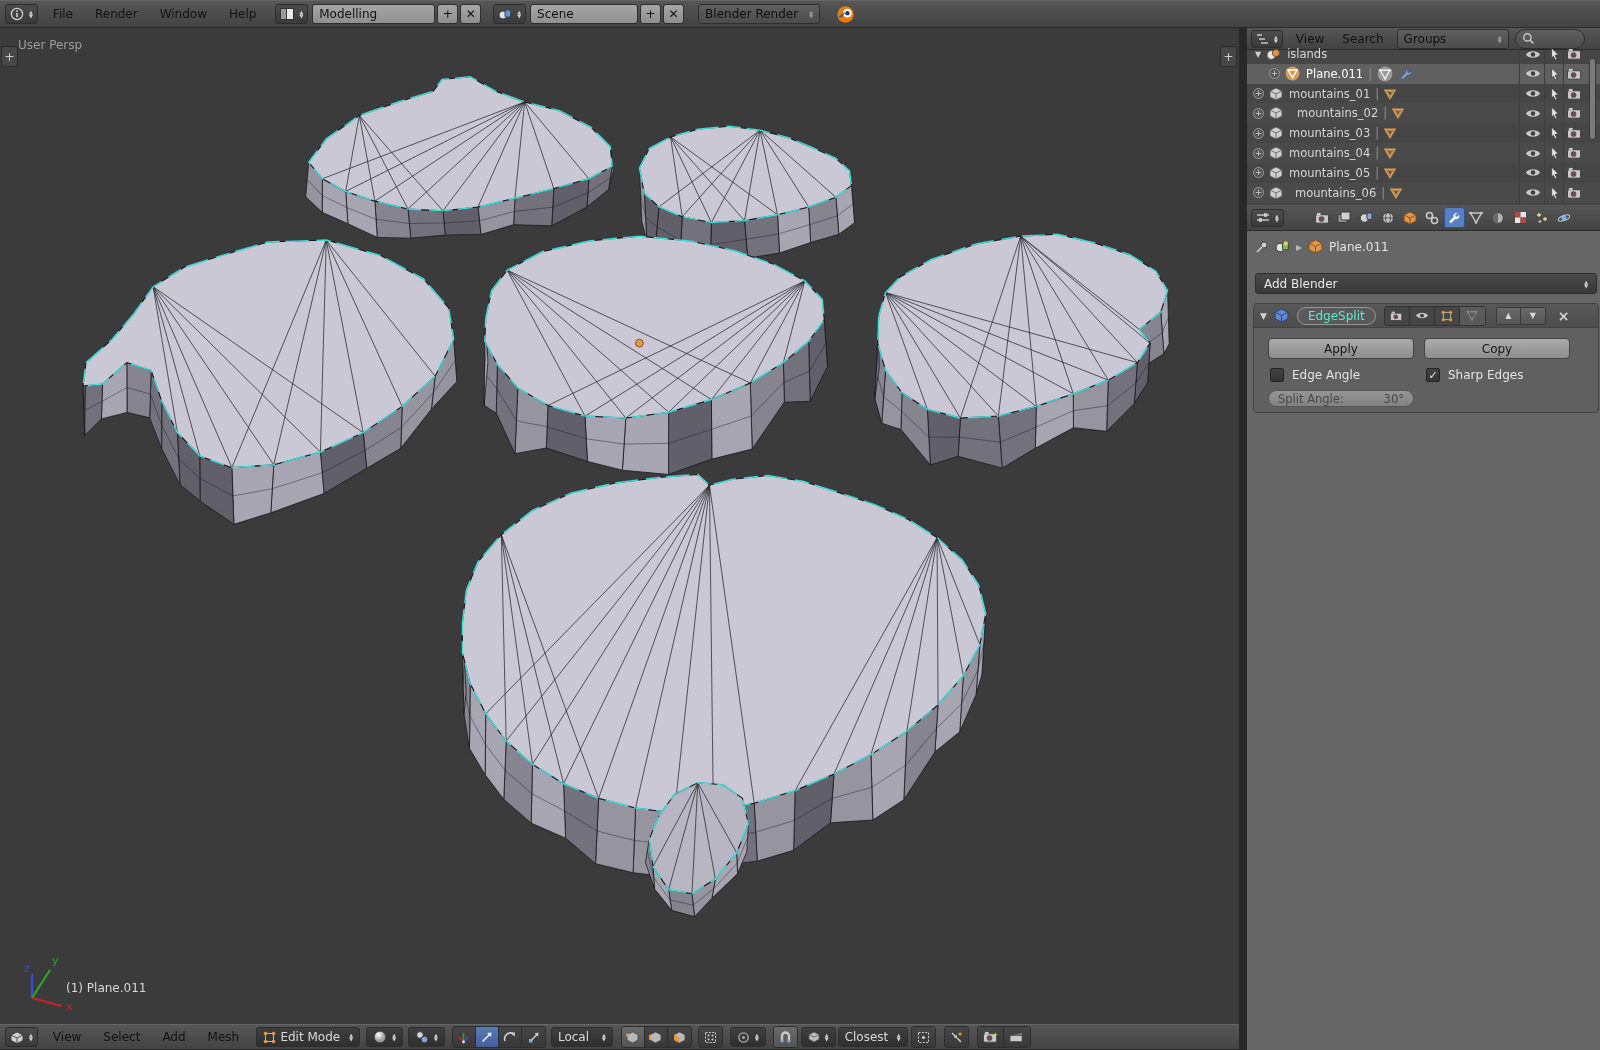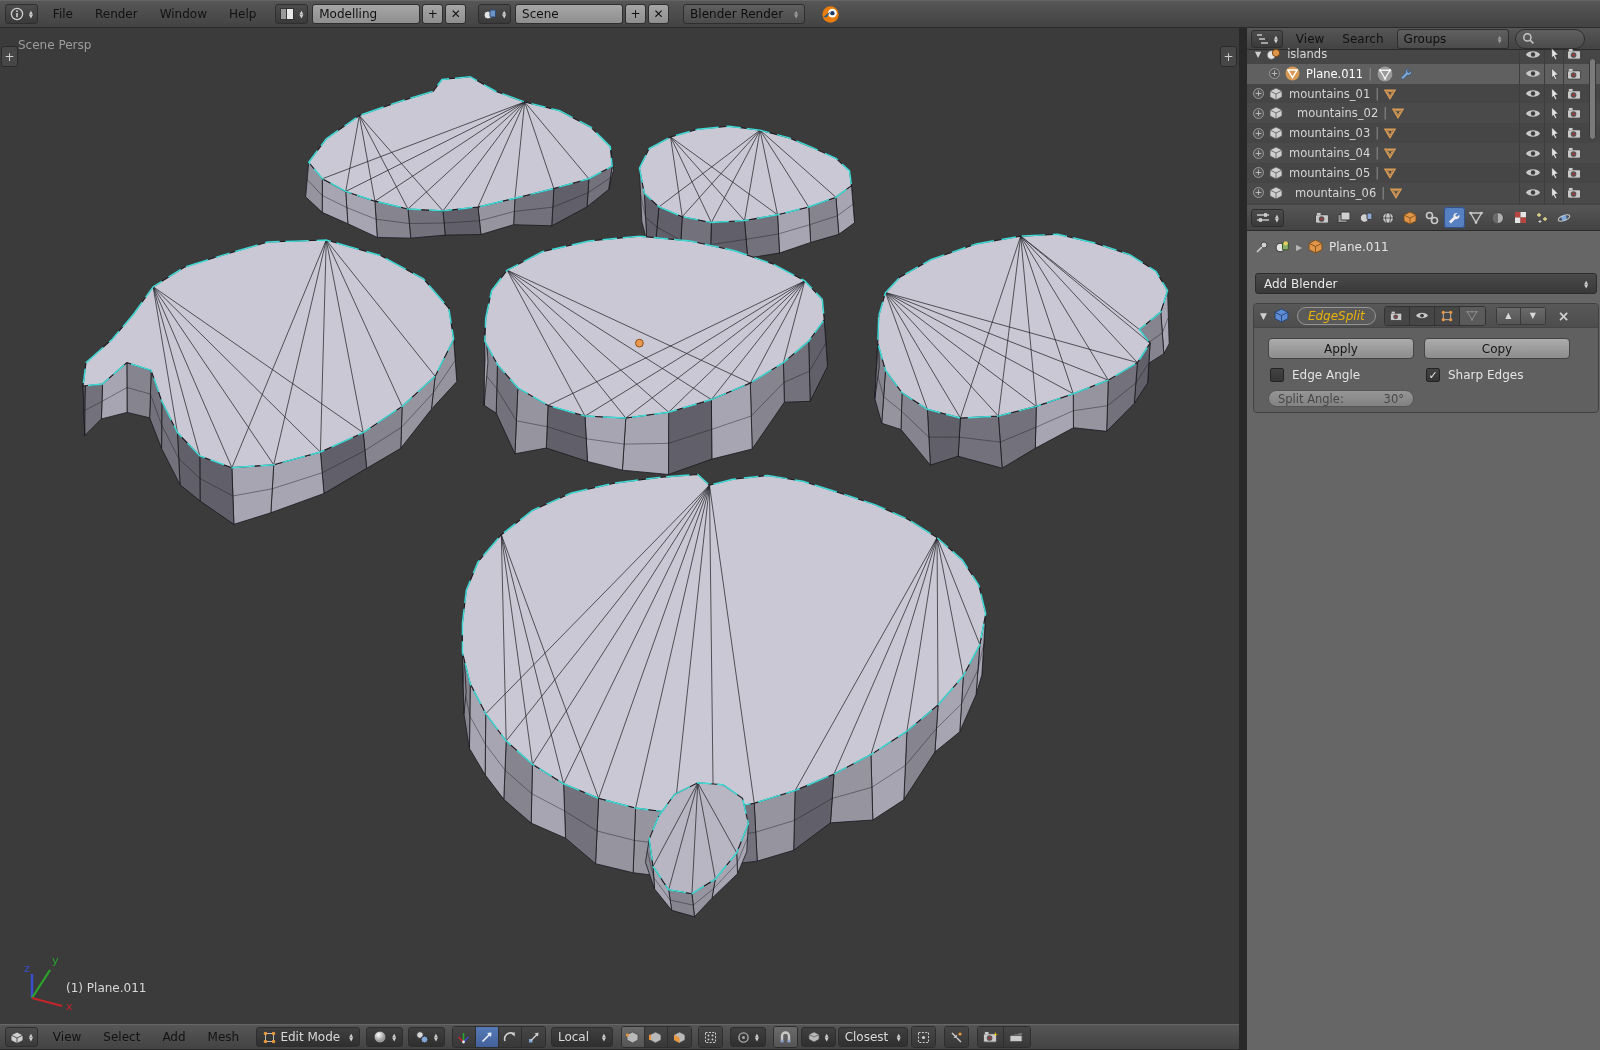--- a/index.html
+++ b/index.html
@@ -44,22 +44,22 @@
   #properties { left:1247px; top:205px; width:353px; height:845px; background:#666666; }
   #prop-head { left:0; top:0; width:353px; height:26px; }
   .tab { width:21px; height:21px; display:flex; align-items:center; justify-content:center; border-radius:3px; margin-right:1px; }
   .tab.active { background:#5680c2; box-shadow:inset 0 0 0 1px #33518a; }
   #breadcrumb { left:8px; top:34px; display:flex; align-items:center; color:#e3e3e3; gap:6px; }
   #addmod { left:8px; top:68px; width:342px; height:21px; background:linear-gradient(#4a4a4a,#393939);
     border:1px solid #2c2c2c; border-radius:3px; color:#e8e8e8; display:flex; align-items:center; padding:0 8px; }
   #modbox { left:6px; top:98px; width:346px; height:110px; background:#606060; border:1px solid #424242; border-radius:4px; }
   #modhead { left:0; top:0; width:344px; height:24px; background:linear-gradient(#585858,#4d4d4d);
     border-bottom:1px solid #454545; border-radius:4px 4px 0 0; display:flex; align-items:center; padding:0 6px; }
-  .namefield { height:18px; border:1px solid #959595; border-radius:9px; color:#eab308; padding:0 10px;
-    display:flex; align-items:center; font-size:12px; background:#5a5a5a;font-style:italic; }
+  .namefield { height:18px; border:1px solid #959595; border-radius:9px; color:#5eead4; padding:0 10px;
+    display:flex; align-items:center; font-size:12px; background:#5a5a5a; }
   .togglegrp { display:flex; border:1px solid #333; border-radius:3px; overflow:hidden; margin-left:8px; }
   .tgl { width:25px; height:18px; background:#464646; display:flex; align-items:center; justify-content:center; border-right:1px solid #333; }
   .tgl:last-child { border-right:none; }
   .tgl.off { background:#5e5e5e; opacity:.75; }
   .arrbtn { width:25px; height:18px; background:linear-gradient(#6a6a6a,#555); border:1px solid #3a3a3a;
     display:flex; align-items:center; justify-content:center; color:#d9d9d9; font-size:8px; }
   .bigbtn { height:21px; background:linear-gradient(#ababab,#8d8d8d); border:1px solid #444; border-radius:4px;
     color:#161616; display:flex; align-items:center; justify-content:center; font-size:12px; }
   .cbox { width:14px; height:14px; background:linear-gradient(#424242,#353535); border:1px solid #242424;
     border-radius:2px; color:#e9e9e9; font-size:11px; line-height:13px; text-align:center; margin-right:8px; flex:0 0 auto; }
@@ -97,21 +97,21 @@
   <div class="ebtn" style="margin-left:8px">
     <svg width="14" height="12" viewBox="0 0 14 12">
         <rect x="0.5" y="0.5" width="13" height="11" fill="#e8e8e8" stroke="#333"></rect>
         <rect x="0.5" y="0.5" width="6" height="11" fill="#9a9a9a" stroke="#333"></rect>
       </svg>
     <span class="updown">
         <span>▲</span>
         <span>▼</span>
       </span>
   </div>
-  <div class="field field-light" style="width:108px">
+  <div class="field field-light" style="width:123px">
       <span>Modelling</span>
     </div>
   <div class="field field-light sq" style="margin-left:2px">
       <span>+</span>
     </div>
   <div class="field field-light sq" style="margin-left:2px">
       <span>✕</span>
     </div>
   <div class="ebtn" style="margin-left:12px">
     <svg width="14" height="12" viewBox="0 0 14 12">
@@ -438,21 +438,21 @@
         <line x1="654.7505455945793" y1="901.5442650522012" x2="648.0913638167258" y2="873.912719983583" stroke="#1d1d22" stroke-width="0.6" opacity="0.75"></line>
         <polygon points="660,838 676,816 700,804 726,806 746,820 752,846 740,876 718,903 694,918 670,914 654,890 650,862" fill="#b7b6c2" stroke="#1a1a20" stroke-width="1.1"></polygon>
         <line x1="700" y1="804" x2="740" y2="876" stroke="#26262c" stroke-width="0.9" opacity="0.85"></line>
         <line x1="700" y1="804" x2="718" y2="903" stroke="#26262c" stroke-width="0.9" opacity="0.85"></line>
         <line x1="700" y1="804" x2="694" y2="918" stroke="#26262c" stroke-width="0.9" opacity="0.85"></line>
         <line x1="700" y1="804" x2="670" y2="914" stroke="#26262c" stroke-width="0.9" opacity="0.85"></line>
         <line x1="700" y1="804" x2="654" y2="890" stroke="#26262c" stroke-width="0.9" opacity="0.85"></line>
         <polygon points="660,838 676,816 700,804 726,806 746,820 752,846 740,876 718,903 694,918 670,914 654,890 650,862" fill="none" stroke="#41e6e0" stroke-width="1.5" stroke-dasharray="15 6 24 8" opacity="0.95"></polygon>
       </g>
     </svg>
-  <div id="vp-label" class="abs">Scene Persp</div>
+  <div id="vp-label" class="abs">User Persp</div>
   <div id="vp-object" class="abs">(1) Plane.011</div>
   <div class="plustab abs" style="left:1px; top:18px">
       <span>+</span>
     </div>
   <div class="plustab abs" style="left:1220px; top:18px">
       <span>+</span>
     </div>
   <svg class="abs" style="left:14px; top:910px" width="90" height="72">
     <line x1="18" y1="60" x2="18" y2="36" stroke="#3a4fd0" stroke-width="2.4"></line>
     <line x1="18" y1="60" x2="36" y2="32" stroke="#2aa52a" stroke-width="2.2"></line>

